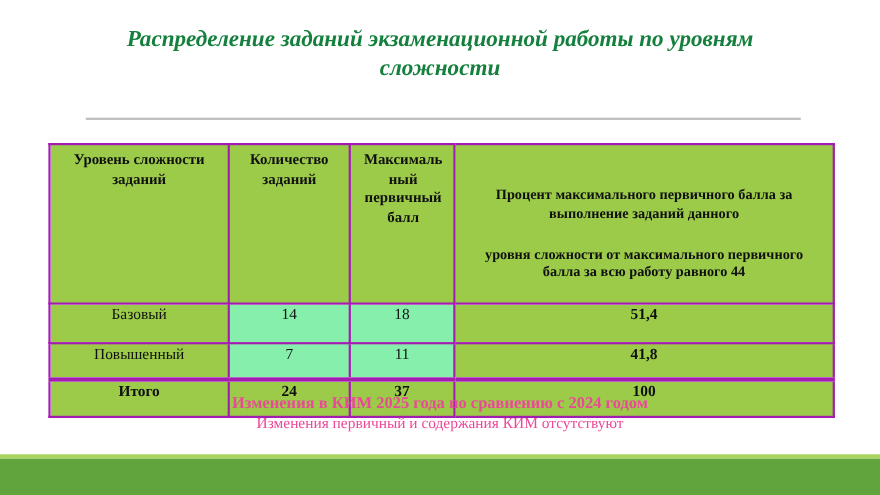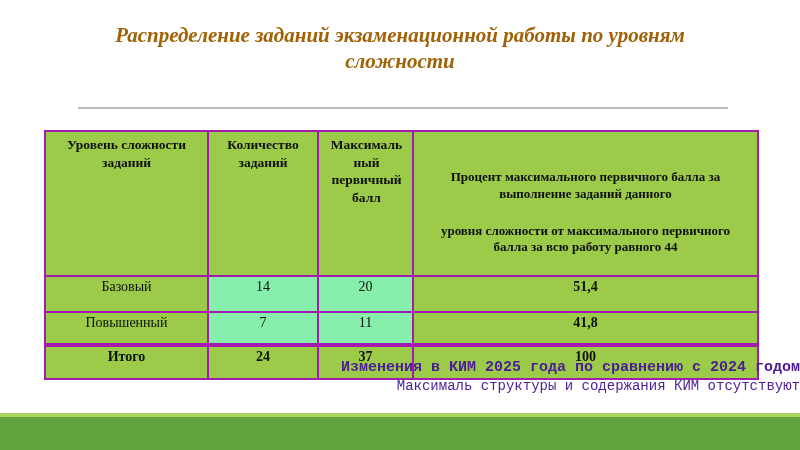--- a/index.html
+++ b/index.html
@@ -15,21 +15,21 @@
     position: absolute;
     left: 60px;
     right: 60px;
     top: 22px;
     text-align: center;
     font-family: "Liberation Serif", "DejaVu Serif", serif;
     font-weight: bold;
     font-style: italic;
     font-size: 21px;
     line-height: 1.25;
-    color: #a16207;
+    color: #15803d;
     white-space: pre-line;
   }
   .divider {
     position: absolute;
     left: 78px;
     width: 650px;
     top: 107px;
     height: 2px;
     background: #bcbcbc;
   }
@@ -69,23 +69,22 @@
   .tbl td.light { background: #86efac; }
   .tbl tr.r1 td { height: 30px; }
   .tbl tr.r2 td { height: 26px; }
   .tbl tr.r3 td { height: 28px; }
   .tbl tr.total td { height: 27px; font-weight: bold; border-top-width: 4px; }
   .footer {
     position: absolute;
     left: 0;
     right: 0;
     top: 358px;
-    text-align: right;
-    color: #4c1d95;
-    font-family: Liberation Mono, monospace;
+    text-align: center;
+    color: #ec4899;
   }
   .footer .f-bold   { font-weight: bold; font-size: 15px; line-height: 19px; }
   .footer .f-normal { font-weight: normal; font-size: 14px; line-height: 18px; }
   .bar-stripe {
     position: absolute;
     left: 0; right: 0;
     bottom: 33px;
     height: 4px;
     background: #abd35f;
   }
@@ -129,39 +128,39 @@
 выполнение заданий данного</div>
           <div class="p2">уровня сложности от максимального первичного
 балла за всю работу равного 44</div>
         </th>
       </tr>
     </thead>
     <tbody>
       <tr class="r1">
         <td class="level">Базовый</td>
         <td class="num light">14</td>
-        <td class="num light">20</td>
+        <td class="num light">18</td>
         <td class="pct">51,4</td>
       </tr>
       <tr class="r2">
         <td class="level">Повышенный</td>
         <td class="num light">7</td>
         <td class="num light">11</td>
         <td class="pct">41,8</td>
       </tr>
       <tr class="total">
         <td class="level">Итого</td>
         <td class="num">24</td>
         <td class="num">37</td>
         <td class="pct">100</td>
       </tr>
     </tbody>
   </table>
 
   <div class="footer">
     <div class="f-bold">Изменения в КИМ 2025 года по сравнению с 2024 годом</div>
-    <div class="f-normal">Максималь структуры и содержания КИМ отсутствуют</div>
+    <div class="f-normal">Изменения первичный и содержания КИМ отсутствуют</div>
   </div>
 
   <div class="bar-stripe"></div>
   <div class="bar-main"></div>
 
 </div>
 
 </body></html>

